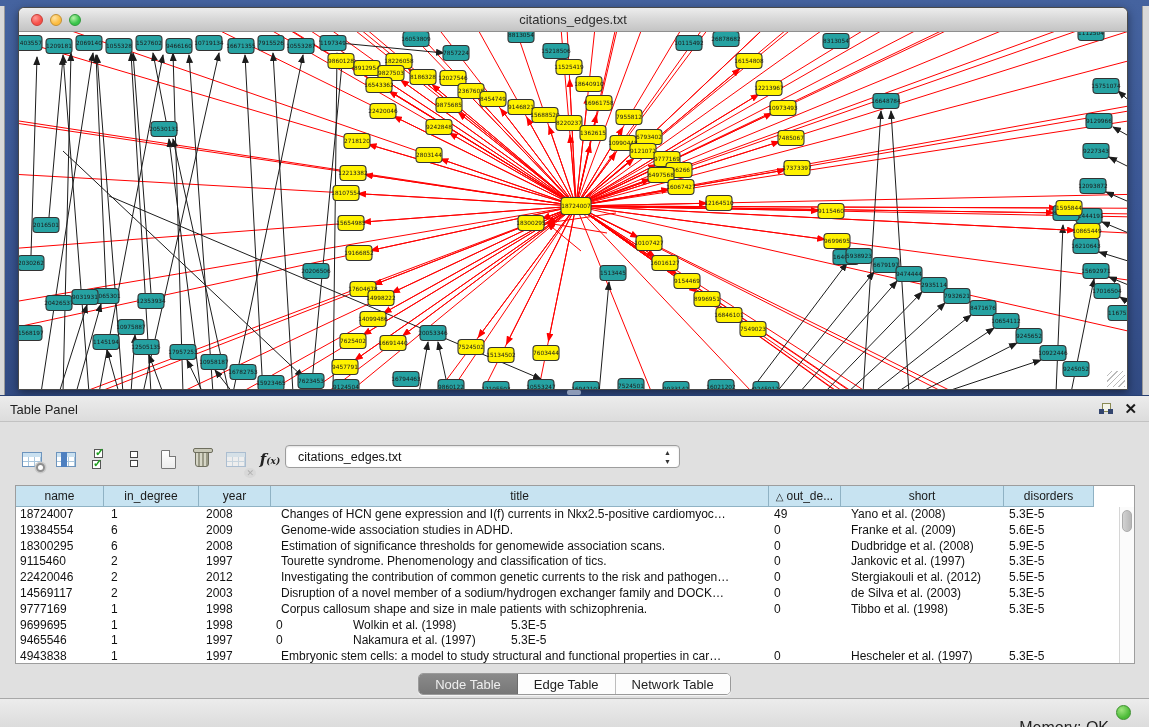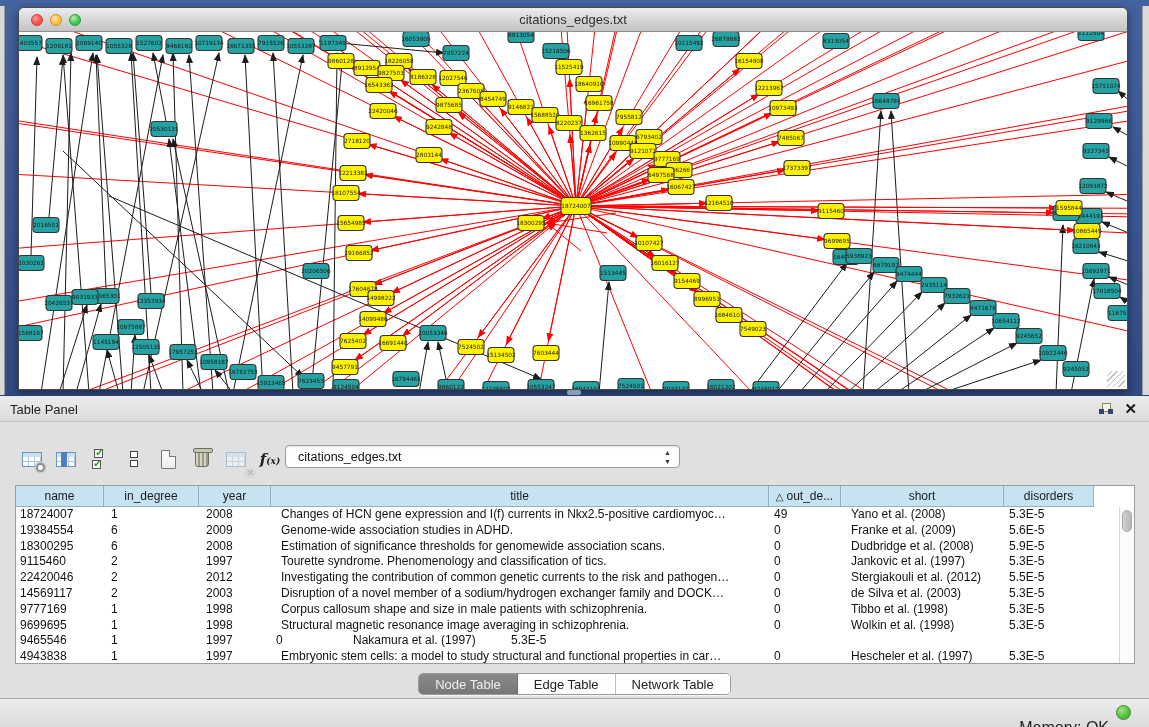--- a/index.html
+++ b/index.html
@@ -972,21 +972,20 @@
             <div class="tcell" style="width: 72px; padding-left: 7px;">1998</div>
             <div class="tcell" style="width: 498px; padding-left: 10px;">Corpus callosum shape and size in male patients with schizophrenia.</div>
             <div class="tcell" style="width: 72px; padding-left: 5px;">0</div>
             <div class="tcell" style="width: 163px; padding-left: 10px;">Tibbo et al. (1998)</div>
             <div class="tcell" style="width: 90px; padding-left: 5px;">5.3E-5</div>
           </div>
           <div class="trow">
             <div class="tcell" style="width: 88px; padding-left: 4px;">9699695</div>
             <div class="tcell" style="width: 95px; padding-left: 7px;">1</div>
             <div class="tcell" style="width: 72px; padding-left: 7px;">1998</div>
-            <div class="tcell" style="width: 498px; padding-left: 10px;">Structural magnetic resonance image averaging in schizophrenia.</div>
             <div class="tcell" style="width: 72px; padding-left: 5px;">0</div>
             <div class="tcell" style="width: 163px; padding-left: 10px;">Wolkin et al. (1998)</div>
             <div class="tcell" style="width: 90px; padding-left: 5px;">5.3E-5</div>
           </div>
           <div class="trow">
             <div class="tcell" style="width: 88px; padding-left: 4px;">9465546</div>
             <div class="tcell" style="width: 95px; padding-left: 7px;">1</div>
             <div class="tcell" style="width: 72px; padding-left: 7px;">1997</div>
             <div class="tcell" style="width: 72px; padding-left: 5px;">0</div>
             <div class="tcell" style="width: 163px; padding-left: 10px;">Nakamura et al. (1997)</div>

